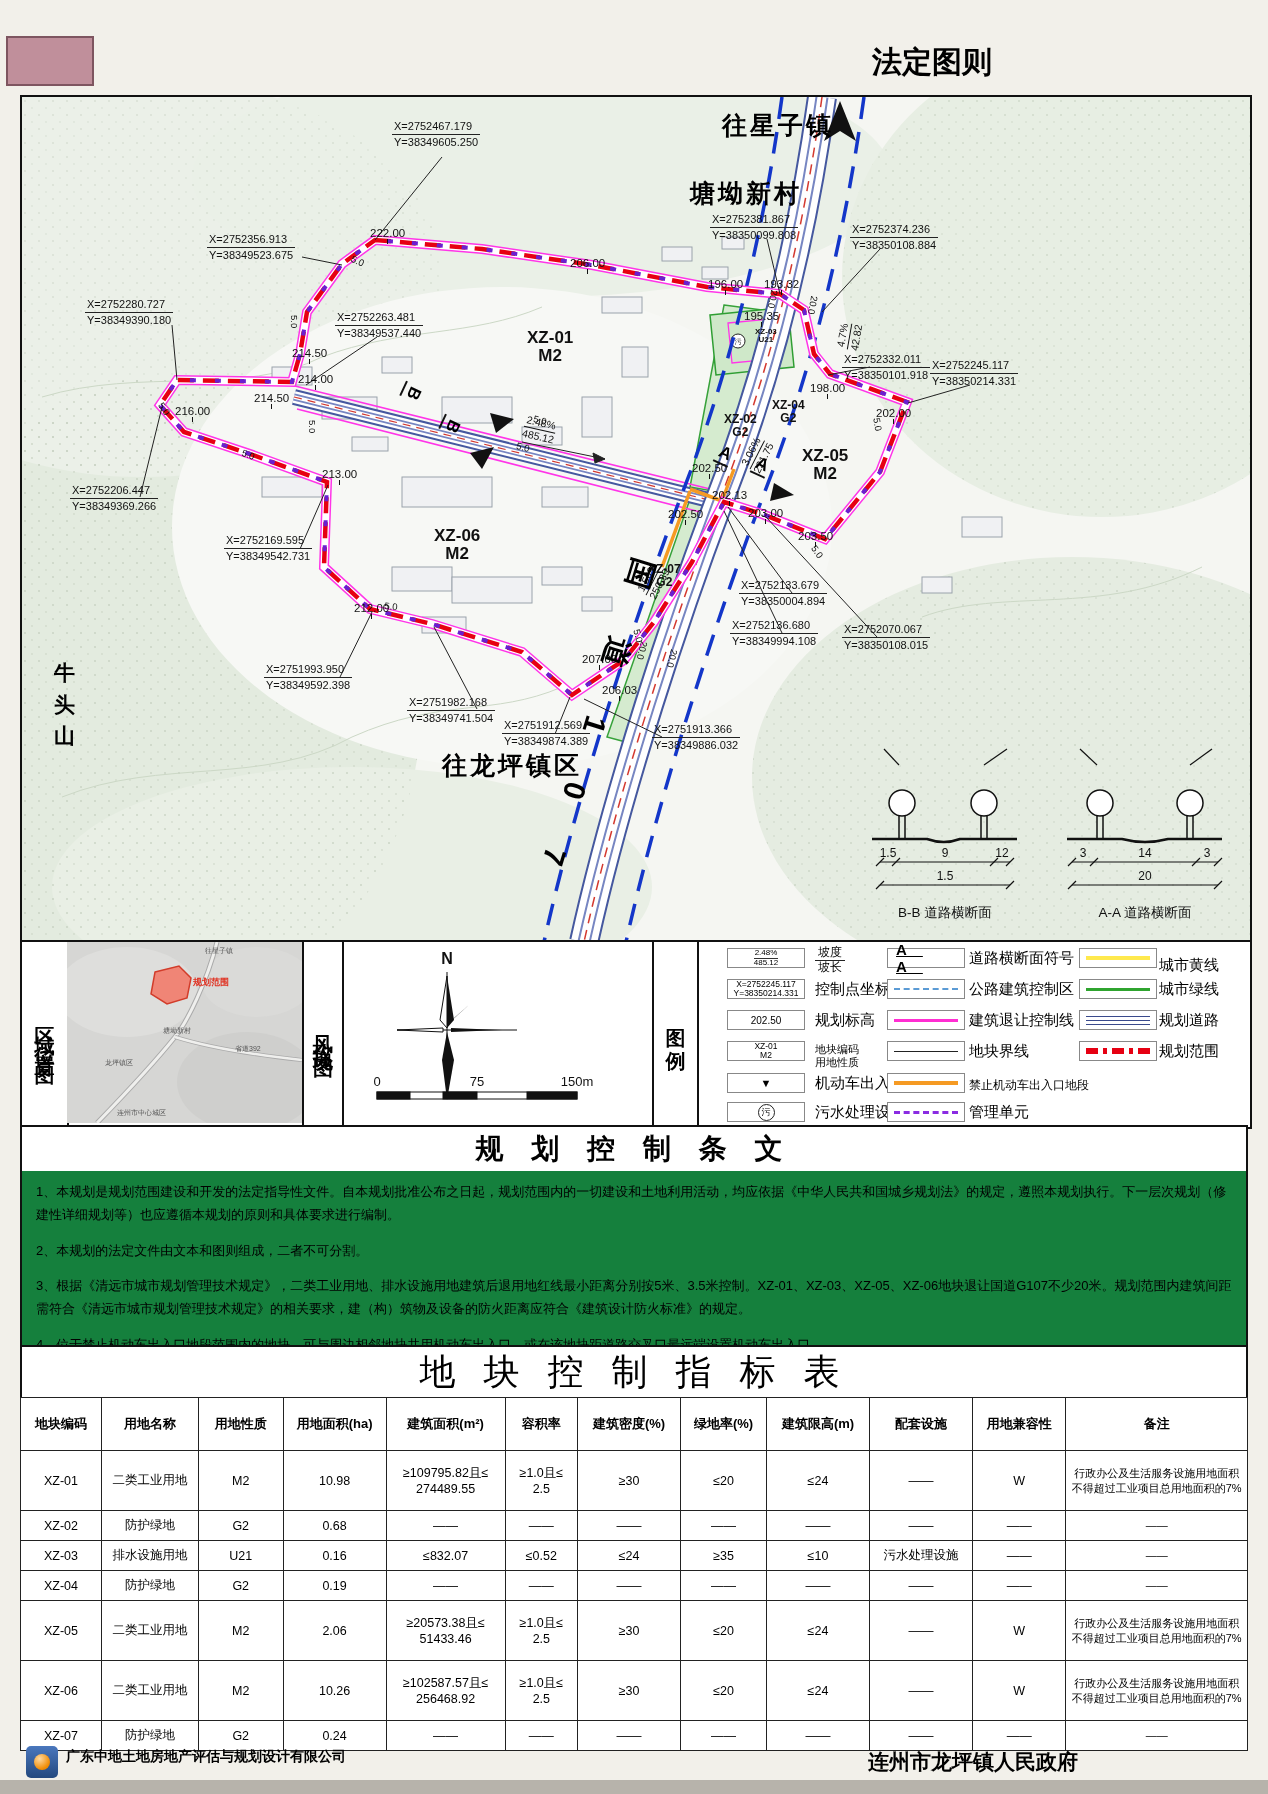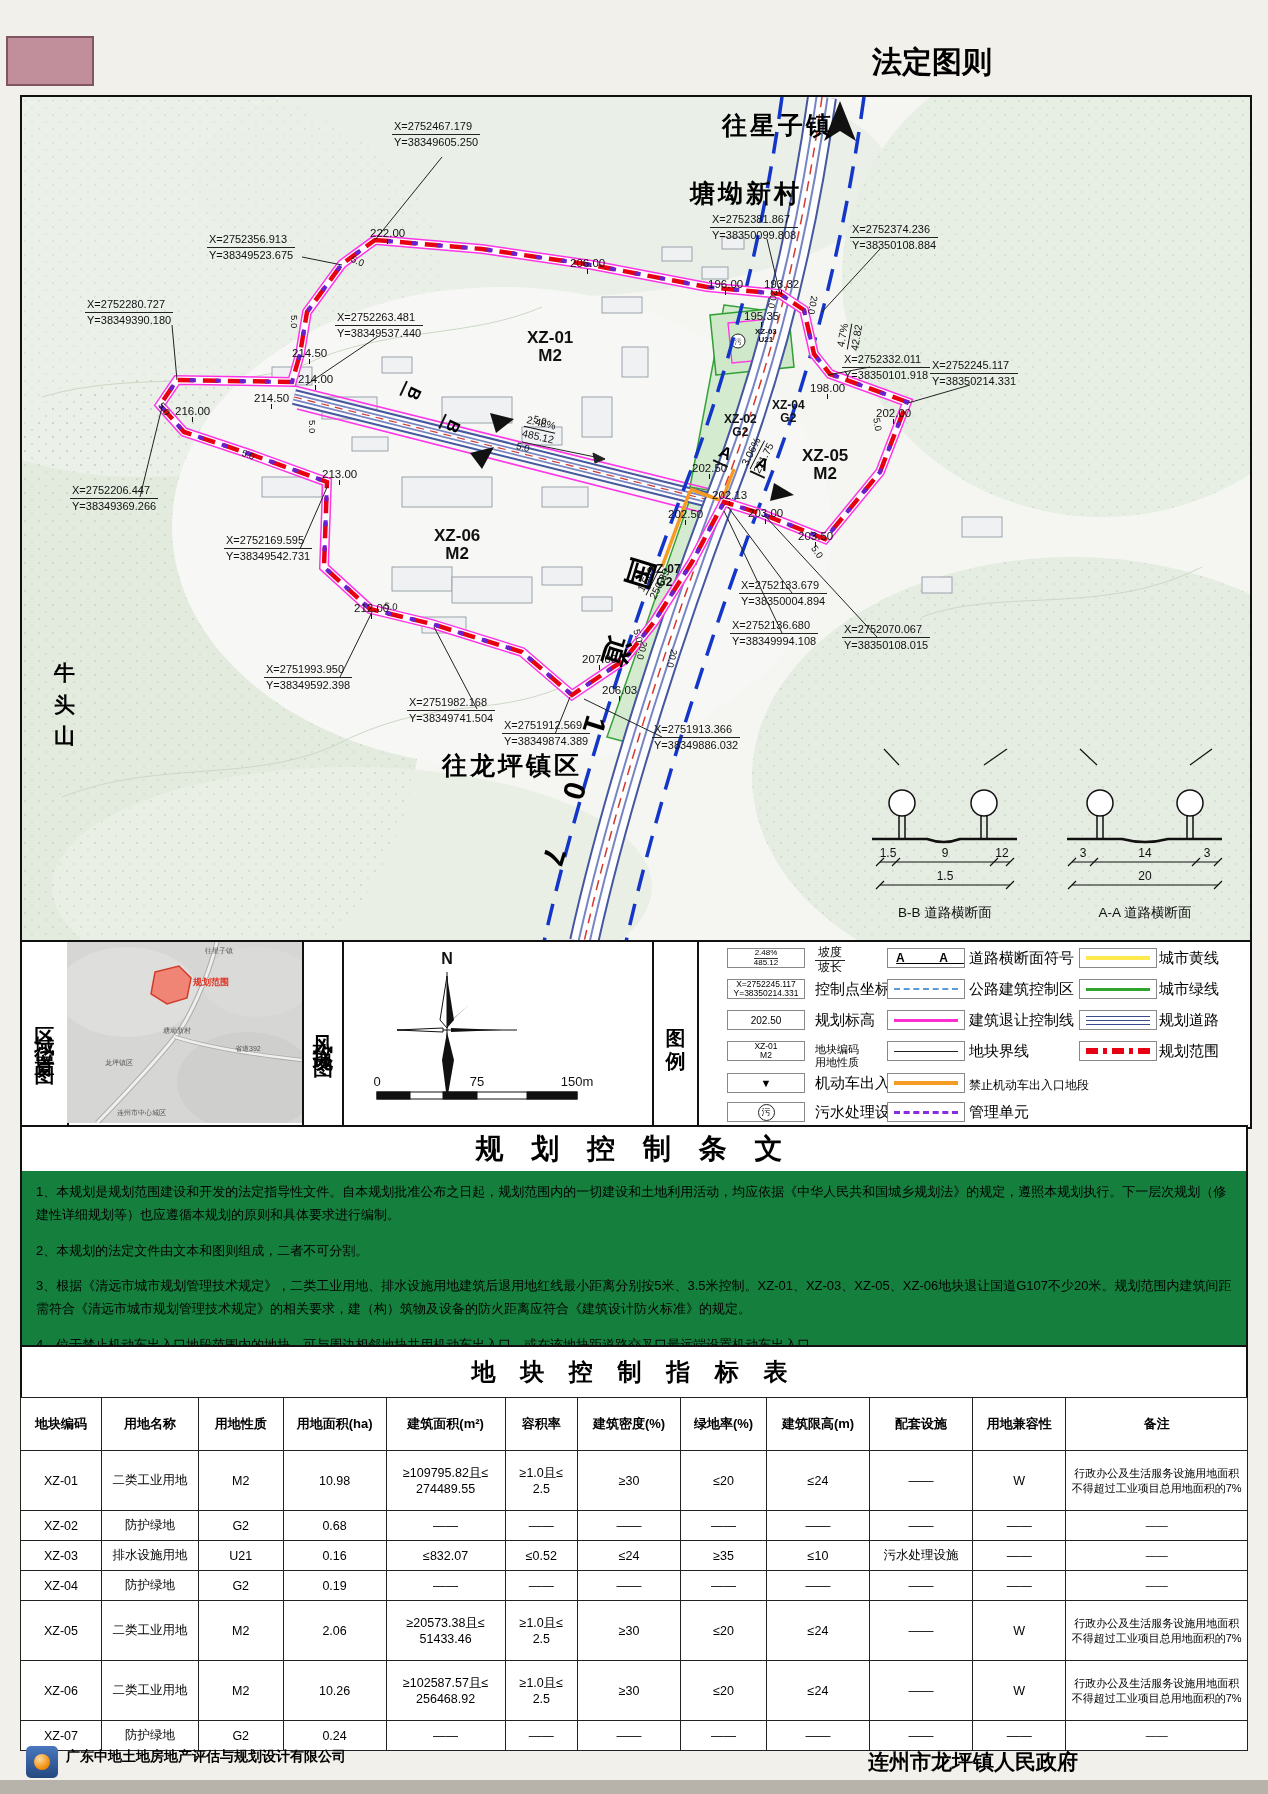--- a/index.html
+++ b/index.html
@@ -45,27 +45,27 @@
   .ln{width:64px;height:0;}
   .llab{position:absolute;white-space:nowrap;color:#000;top:1px;}
   .llab.two{font-size:11px;line-height:1.15;top:-2px;}
   .llab.sm{font-size:12px;top:4px;}
   .frac{display:inline-block;text-align:center;font-size:12px;line-height:1.15;}
   .frac .t{display:block;border-bottom:1px solid #222;padding:0 3px;}
   .symfrac{font-size:8px;line-height:1.1;text-align:center;}
   .symfrac .t{display:block;border-bottom:1px solid #333;}
   .symtwo{font-size:8.5px;line-height:1.1;text-align:center;}
   .circ{width:15px;height:15px;border:1px solid #222;border-radius:50%;font-size:9px;line-height:15px;text-align:center;}
-  .aa{font-weight:bold;font-size:12px;letter-spacing:16px;text-decoration:underline;padding-left:8px;}
+  .aa{font-weight:bold;font-size:15px;letter-spacing:16px;text-decoration:underline;padding-left:8px;}
   
   #prov-title{position:absolute;left:20px;top:1125px;width:1228px;height:48px;border:2px solid #111;background:#fff;display:flex;align-items:center;justify-content:center;font-size:28px;font-weight:bold;letter-spacing:10px;box-sizing:border-box;}
   #prov-box{position:absolute;left:20px;top:1171px;width:1228px;height:176px;border:2px solid #111;border-top:none;background:#15803d;box-sizing:border-box;padding:10px 14px 0 14px;}
   #prov-box p{margin:0 0 13px 0;font-size:13px;line-height:1.75;color:#000;}
   
-  #tbl-title{position:absolute;left:20px;top:1345px;width:1228px;height:54px;border:2px solid #111;background:#fff;display:flex;align-items:center;justify-content:center;font-size:24px;font-weight:bold;letter-spacing:9px;box-sizing:border-box;}
+  #tbl-title{position:absolute;left:20px;top:1345px;width:1228px;height:54px;border:2px solid #111;background:#fff;display:flex;align-items:center;justify-content:center;font-size:36px;font-weight:normal;letter-spacing:9px;box-sizing:border-box;}
   #tbl-wrap{position:absolute;left:20px;top:1397px;width:1228px;background:#fff;}
   table{width:100%;border-collapse:collapse;table-layout:fixed;}
   th,td{border:1.5px solid #222;text-align:center;vertical-align:middle;font-size:12.5px;color:#000;padding:2px 3px;white-space:pre-line;overflow:hidden;}
   thead th{height:48px;font-weight:bold;font-size:13px;}
   tbody tr{height:30px;}
   tbody tr.tall{height:60px;}
   td:last-child{font-size:11px;line-height:1.3;}
   
   #footer{position:absolute;left:20px;top:1744px;width:1228px;height:38px;}
   #logo{position:absolute;left:6px;top:2px;width:32px;height:32px;border-radius:5px;background:linear-gradient(180deg,#4a77bd,#24497f);}
@@ -546,21 +546,21 @@
         <div class="sym" style="left:190px;">
             <div class="ln" style="border-top:3px dashed #8a2be2;"></div>
           </div>
         <div class="llab" style="left:272px;">管理单元</div>
       </div>
 
       <div class="lrow" style="left:0;top:6px;">
         <div class="sym" style="left:382px;">
             <div class="ln" style="border-top:4px solid #ffe94d;"></div>
           </div>
-        <div class="llab" style="left:462px;">城市黄线</div>
+        <div class="llab" style="left:462px;margin-top:7px;">城市黄线</div>
       </div>
       <div class="lrow" style="left:0;top:37px;">
         <div class="sym" style="left:382px;">
             <div class="ln" style="border-top:3px solid #2fa42f;"></div>
           </div>
         <div class="llab" style="left:462px;">城市绿线</div>
       </div>
       <div class="lrow" style="left:0;top:68px;">
         <div class="sym" style="left:382px;">
             <div class="ln" style="height:7px;border-top:1.5px solid #3a4a8c;border-bottom:1.5px solid #3a4a8c;background:linear-gradient(#0000 45%,#3a4a8c 45%,#3a4a8c 55%,#0000 55%);"></div>

